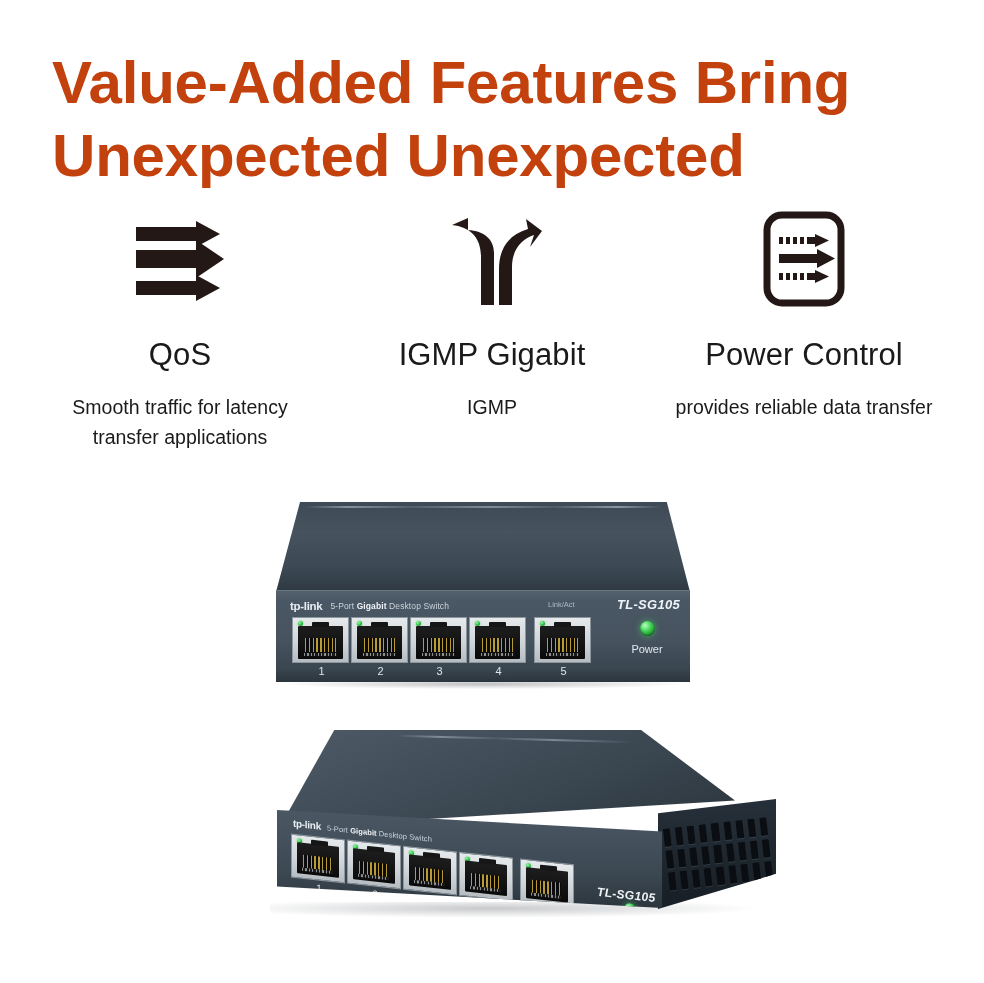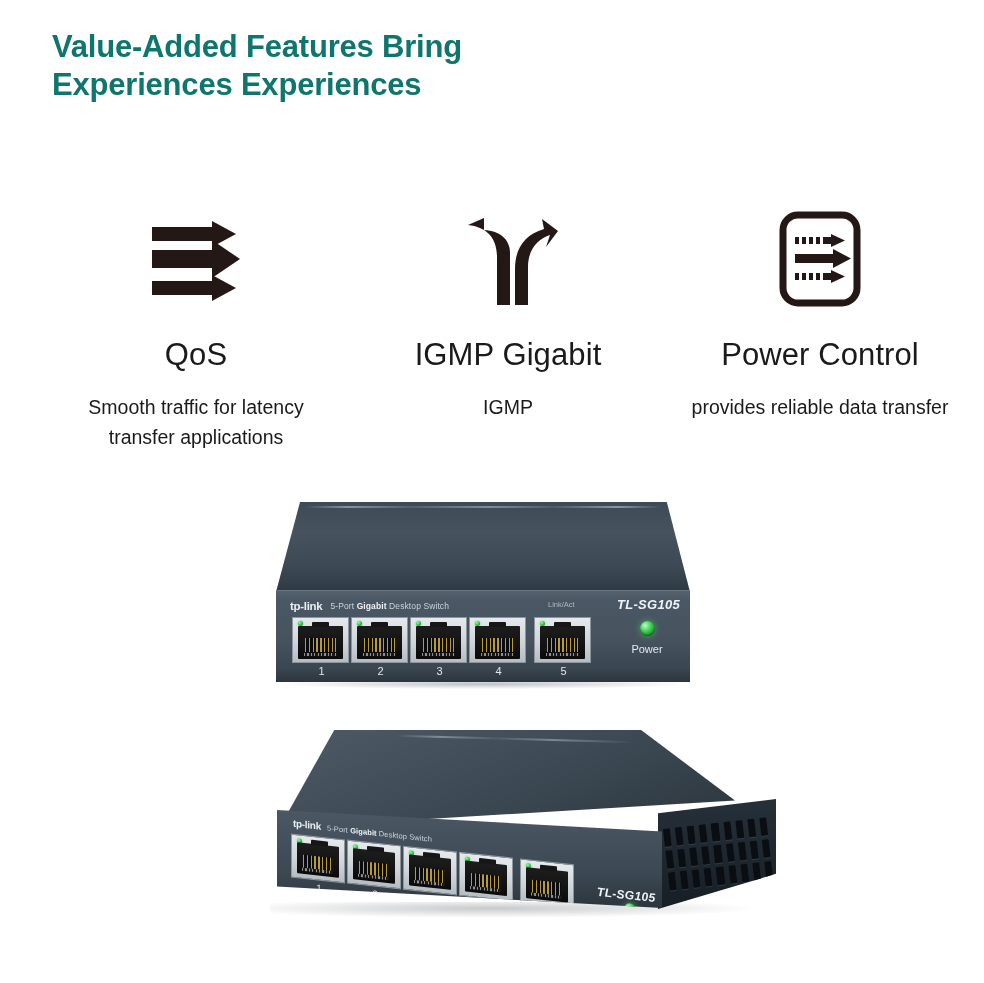--- a/index.html
+++ b/index.html
@@ -14,34 +14,34 @@
     overflow: hidden;
     font-family: "Liberation Sans", sans-serif;
     color: #000000;
     position: relative;
   }
 
   
   .page-heading {
     position: absolute;
     left: 52px;
-    top: 28px;
+    top: 46px;
     width: 880px;
-    font-size: 31px;
+    font-size: 60px;
     line-height: 1.22;
     font-weight: 700;
-    color: #0f766e;
+    color: #c2410c;
     letter-spacing: -0.2px;
   }
   .page-heading .hl { display: block; white-space: nowrap; }
 
   
   .features {
     position: absolute;
-    left: 40px;
+    left: 24px;
     top: 205px;
     width: 936px;
     display: flex;
     align-items: flex-start;
   }
   .feature {
     flex: 1 1 0;
     display: flex;
     flex-direction: column;
     align-items: center;
@@ -358,21 +358,21 @@
   .sw2-power .power-led { width: 12px; height: 12px; }
   .sw2-power .power-lbl { font-size: 10px; margin-top: 6px; }
 
   .icon-svg { display: block; }
 </style>
 </head>
 <body>
 
 <div class="page-heading">
   <span class="hl">Value-Added Features Bring</span>
-  <span class="hl">Experiences Experiences</span>
+  <span class="hl">Unexpected Unexpected</span>
 </div>
 
 <div class="features">
 
   <div class="feature">
     <div class="feature-icon">
       <svg class="icon-svg" width="92" height="84" viewBox="0 0 92 84" aria-hidden="true">
 
         <path d="M2 10 H62 V4 L86 17 L62 30 V24 H2 Z" fill="#231815"></path>
 

